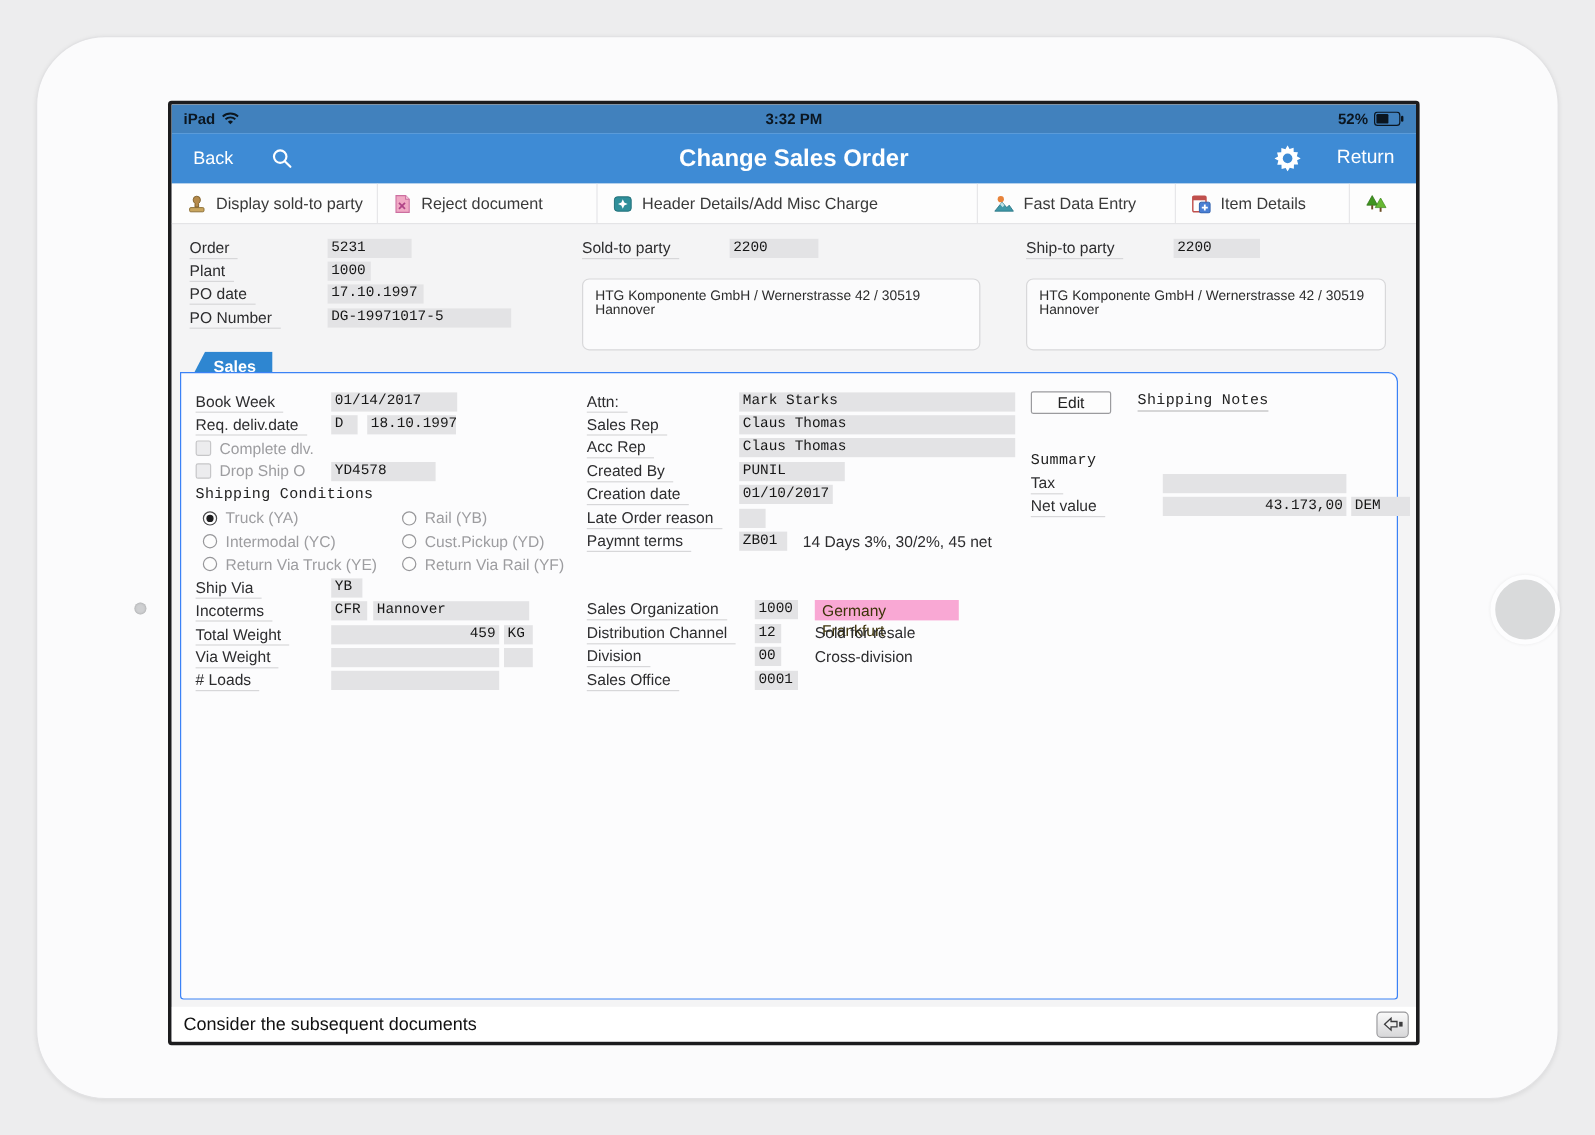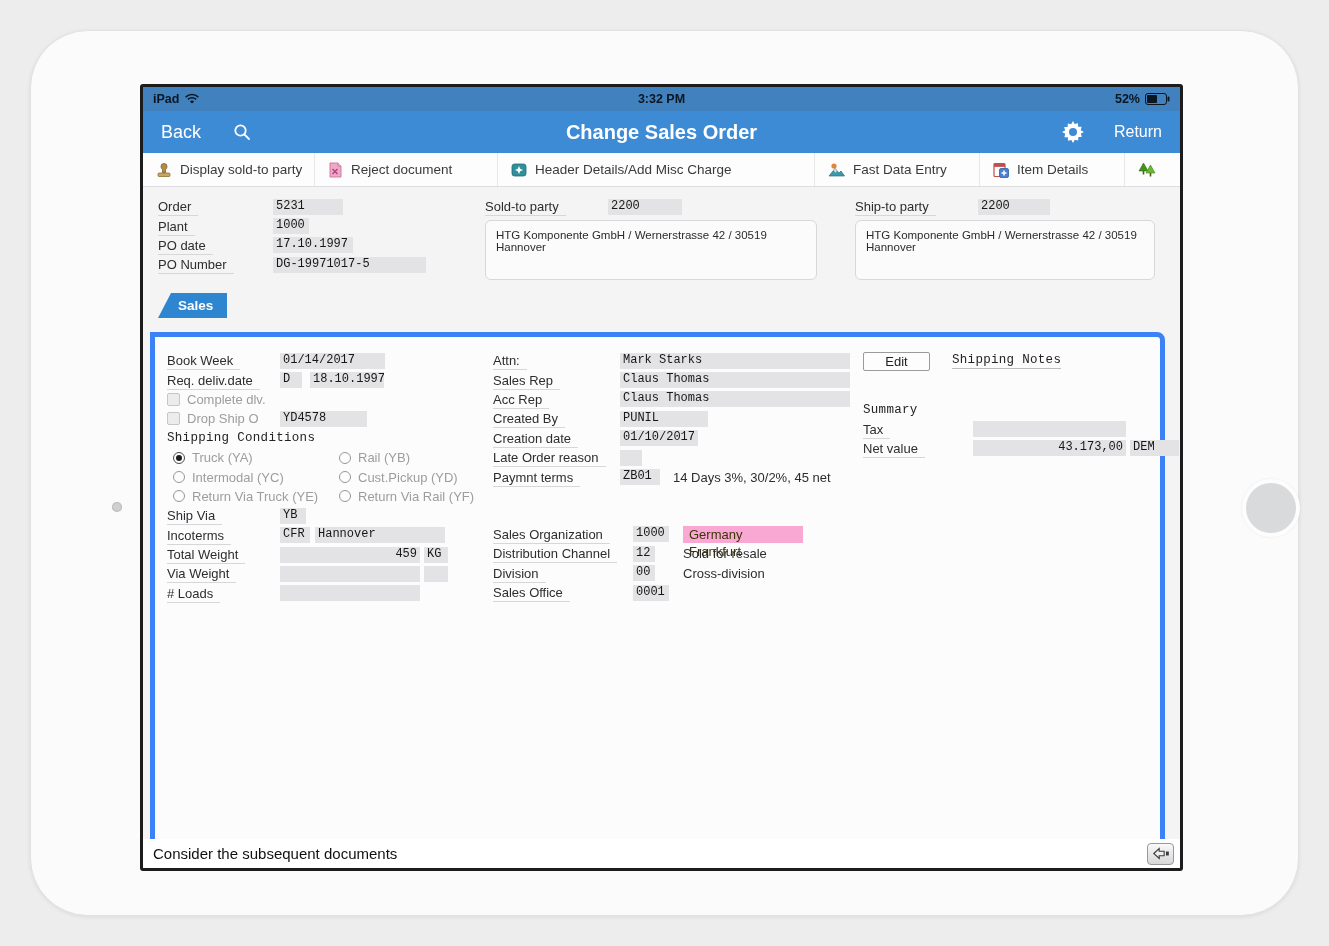--- a/index.html
+++ b/index.html
@@ -25,21 +25,21 @@
   .status-bar { height:24px; background:#4181bd; color:#0b1620; display:flex; align-items:center;
                 font-size:12.5px; font-weight:bold; padding:0 10px; flex:0 0 auto; }
   .sb-left { display:flex; align-items:center; gap:5px; width:200px; }
   .sb-center { flex:1; text-align:center; }
   .sb-right { width:200px; display:flex; align-items:center; justify-content:flex-end; gap:5px; }
 
   
   .nav-bar { height:42px; background:#3e8bd5; color:#fff; display:flex; align-items:center;
              padding:0 18px; flex:0 0 auto; }
   .nav-left { display:flex; align-items:center; gap:32px; width:260px; }
-  .nav-back { font-size:18px; cursor:default; }
+  .nav-back { font-size:15px; cursor:default; }
   .nav-title { flex:1; text-align:center; font-size:20px; font-weight:bold; }
   .nav-right { width:260px; display:flex; align-items:center; justify-content:flex-end; gap:30px; font-size:16px; }
 
   
   .toolbar { height:34px; background:#fdfdfd; border-bottom:1px solid #dedee0; display:flex; flex:0 0 auto; overflow:hidden; }
   .tb-item { display:flex; align-items:center; gap:8px; padding-left:13px; font-size:13.5px; color:#3a3a3a;
              border-right:1px solid #e7e7e9; white-space:nowrap; overflow:hidden; flex:0 0 auto; }
   .tb-item svg { flex:0 0 auto; }
 
   
@@ -51,27 +51,27 @@
          padding:0 7px 1px 0; white-space:nowrap; }
   .fld { background:#e3e3e5; font-family:"Liberation Mono",monospace; font-size:12px; color:#161616;
          height:16px; line-height:15px; padding:0 3px; white-space:nowrap; overflow:hidden; flex:0 0 auto; }
   .fld.num { text-align:right; }
   .mono-lbl { font-family:"Liberation Mono",monospace; font-size:12.5px; color:#222; letter-spacing:.3px; white-space:nowrap; }
 
   .h-left  { position:absolute; left:15px; top:10px; width:320px; }
   .h-mid   { position:absolute; left:342px; top:10px; width:335px; }
   .h-right { position:absolute; left:712px; top:10px; width:305px; }
   .addr-box { background:#fbfbfc; border:1px solid #d8d8da; border-radius:6px; padding:8px 10px;
-              font-size:11.5px; color:#2b2b2b; height:60px; margin-top:4px; }
+              font-size:11.5px; color:#2b2b2b; height:60px; margin-top:16px; }
 
   .tab { position:absolute; left:15px; top:106px; height:25px; background:#2e86d1; color:#fff;
          font-size:13.5px; font-weight:bold; line-height:25px; padding:0 14px 0 20px;
          clip-path:polygon(13px 0, 100% 0, 100% 100%, 0 100%); }
-  .panel { position:absolute; left:7px; top:145px; width:1015px; height:523px;
-           background:#fcfcfd; border:5px solid #3b82f6; border-radius:0 8px 3px 3px; }
+  .panel { position:absolute; left:7px; top:123px; width:1015px; height:523px;
+           background:#fcfcfd; border:1px solid #3b82f6; border-radius:0 8px 3px 3px; }
 
   .p-left  { position:absolute; left:12px; top:14px; width:320px; }
   .p-mid   { position:absolute; left:338px; top:14px; width:365px; }
   .p-right { position:absolute; left:708px; top:14px; width:306px; }
 
   .dis { color:#9d9da0; font-size:13px; }
   .cb { width:13px; height:13px; background:#ececee; border:1px solid #c6c6c8; border-radius:2px;
         flex:0 0 auto; margin-right:7px; }
   .radio { width:12px; height:12px; border:1px solid #97979a; border-radius:50%; background:#fdfdfd;
            flex:0 0 auto; margin-right:7px; }

